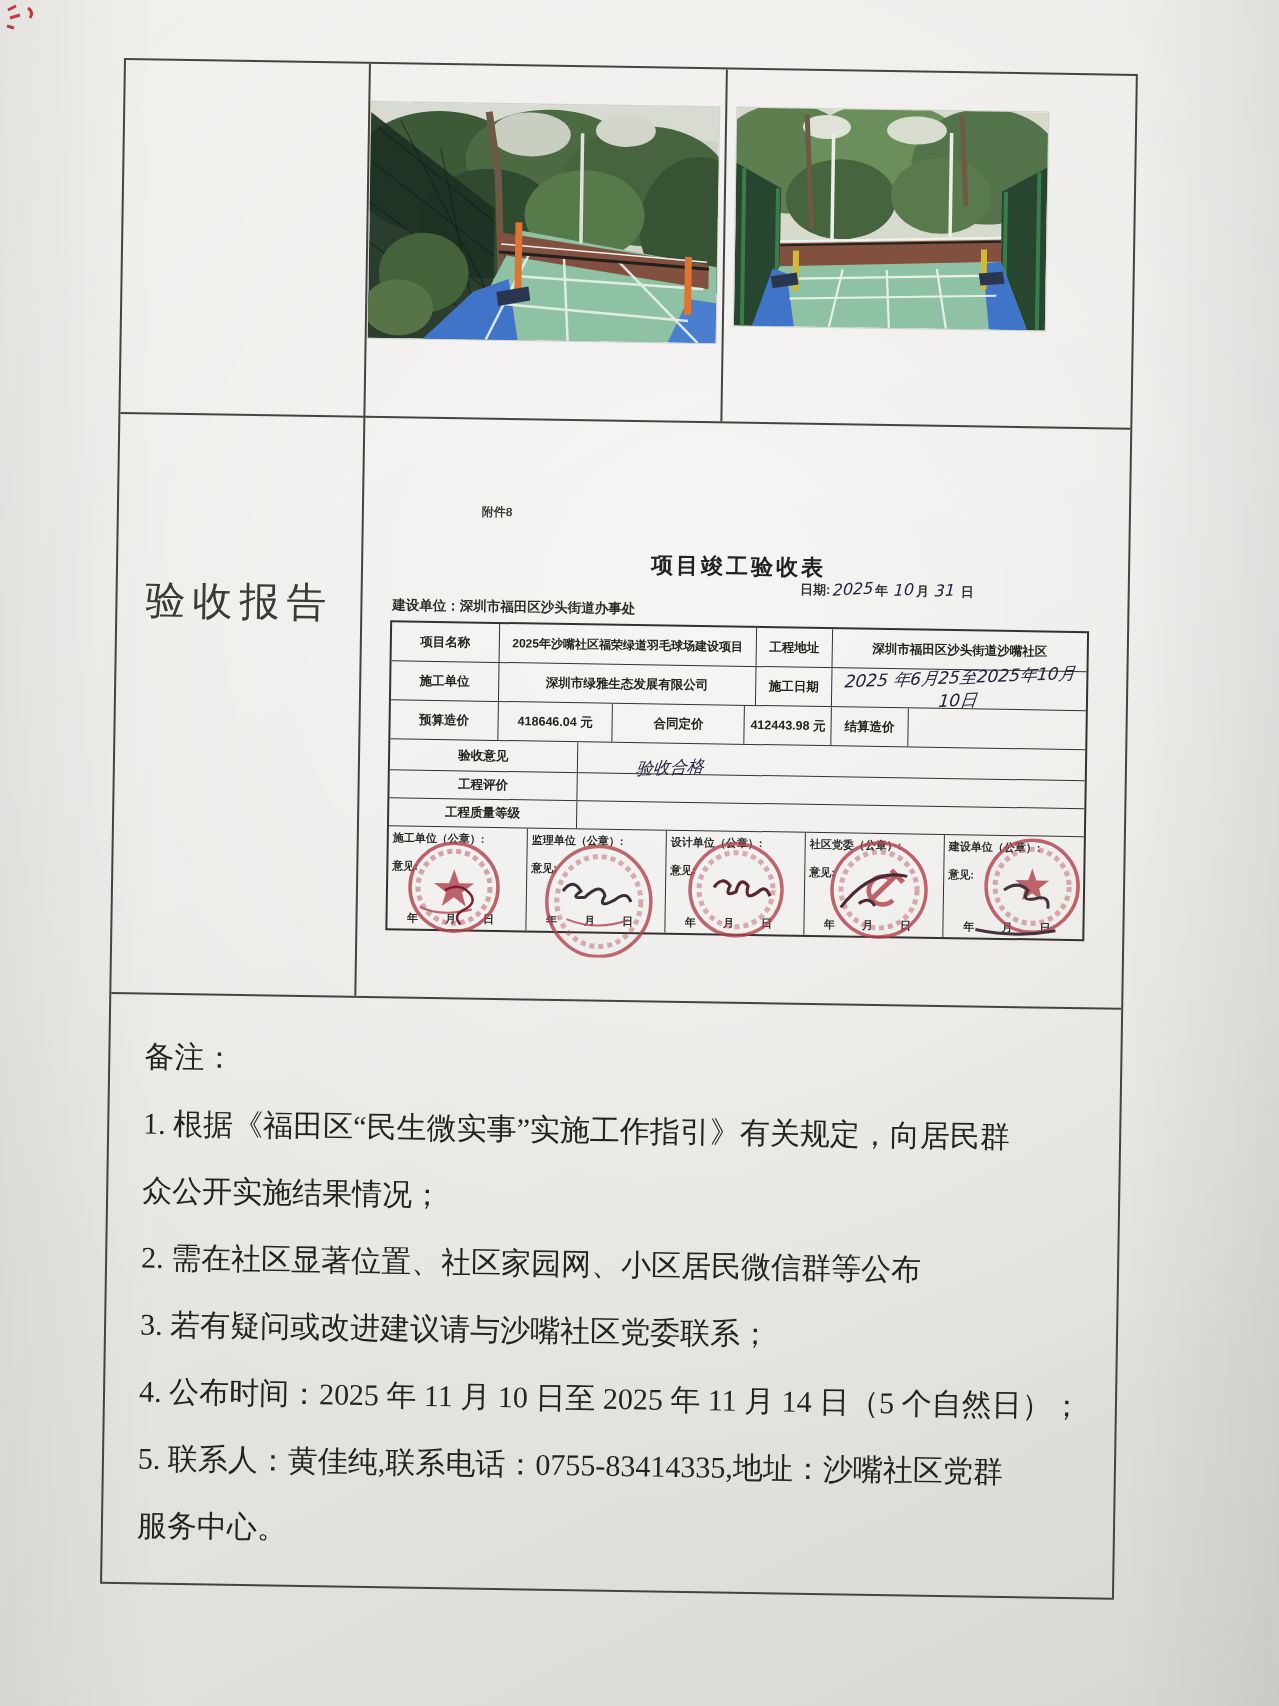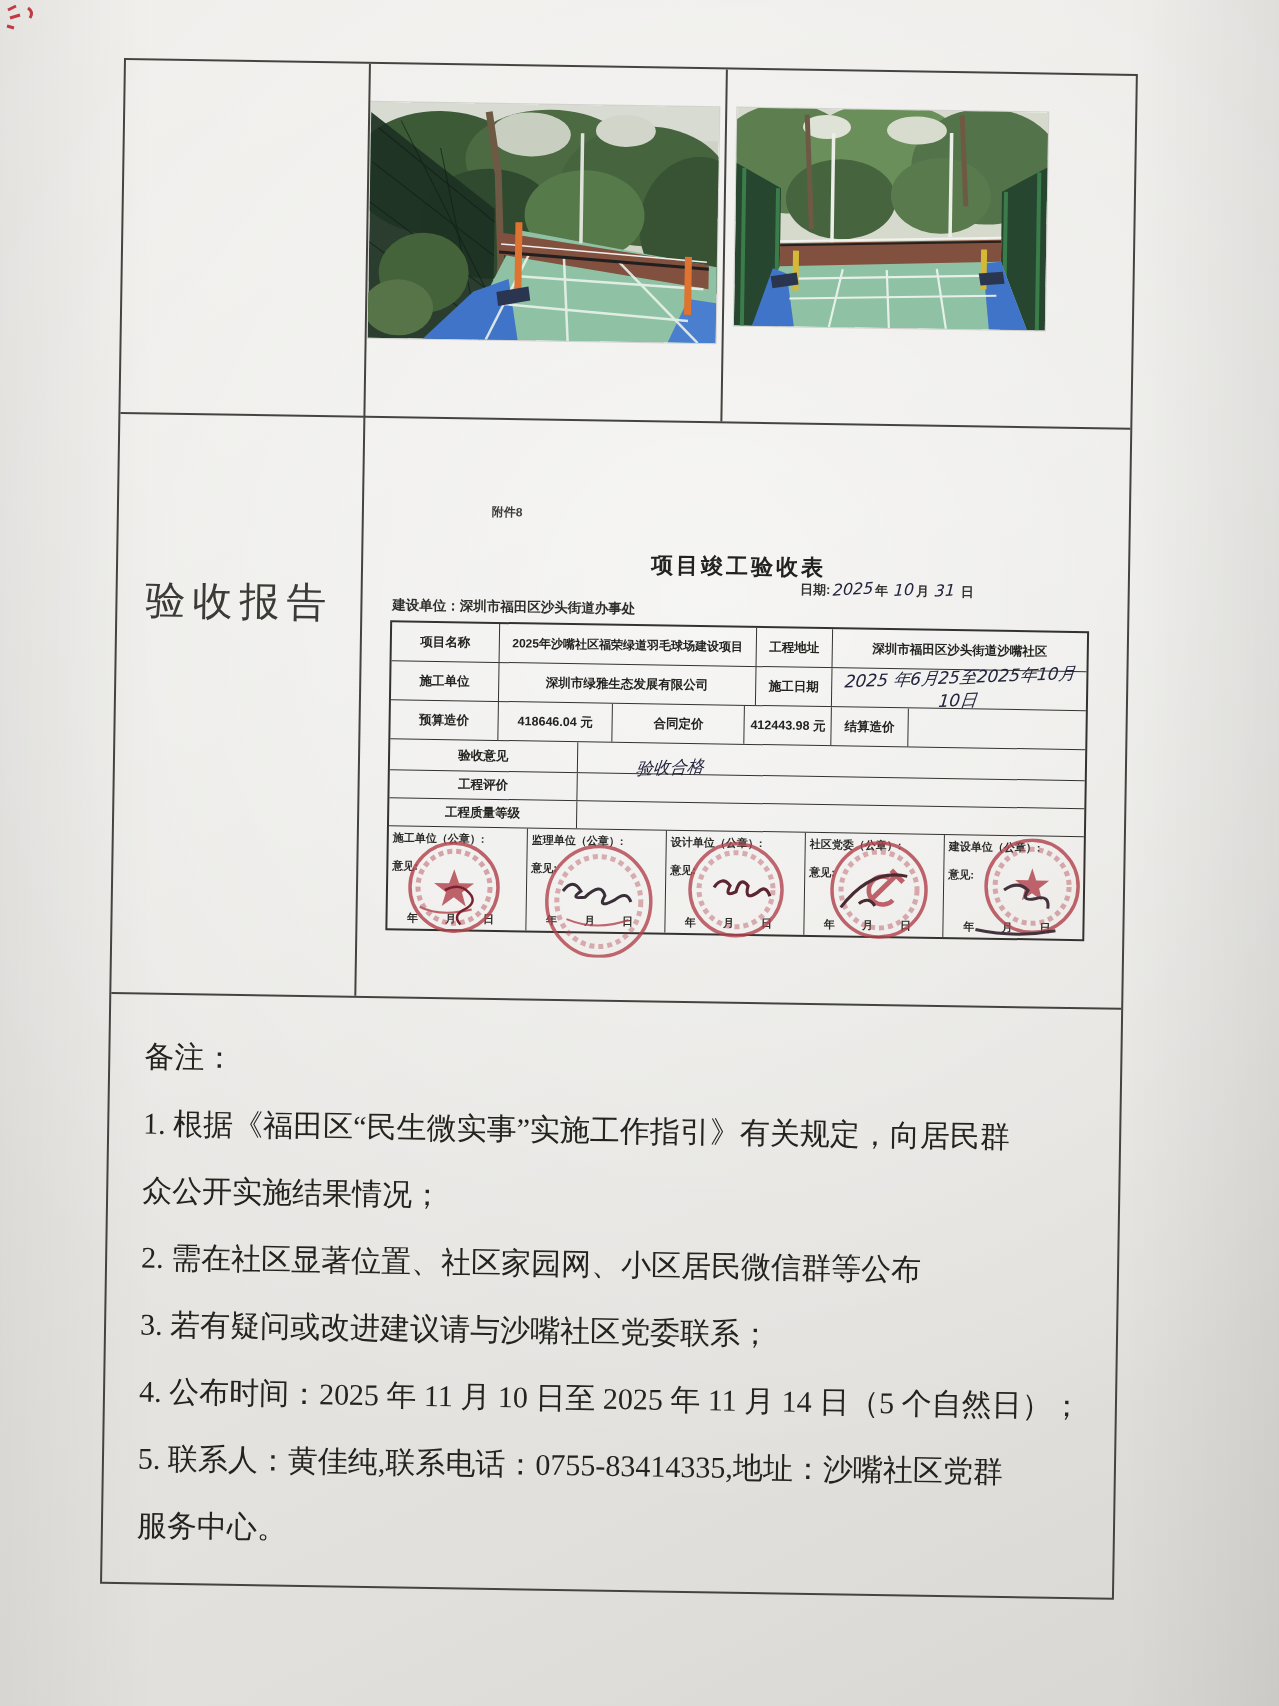--- a/index.html
+++ b/index.html
@@ -18,21 +18,21 @@
   .h2{left:0;top:932px;height:2px;width:100%;}
   
   .photo{position:absolute;overflow:hidden;box-shadow:0 0 0 1px rgba(120,120,115,.25);}
   .photo1{left:246px;top:38px;width:348px;height:236px;}
   .photo2{left:612px;top:38px;width:311px;height:218px;}
   
   .report-label{position:absolute;left:14px;top:512px;width:216px;text-align:center;
     font-family:"Liberation Serif",serif;font-size:40px;letter-spacing:7px;color:#3a3a36;}
   
   .form-doc{position:absolute;left:273px;top:438px;width:695px;font-family:"Liberation Sans",sans-serif;}
-  .attach{position:absolute;left:68px;top:0;font-size:12px;font-weight:bold;color:#3c3c38;padding-left:32px;}
+  .attach{position:absolute;left:58px;top:0;font-size:12px;font-weight:bold;color:#3c3c38;padding-left:32px;}
   .ftitle{position:absolute;left:0;top:44px;width:100%;text-align:center;font-size:22px;font-weight:bold;letter-spacing:3px;color:#222;}
   .dateline{position:absolute;right:112px;top:70px;font-size:13px;font-weight:bold;color:#333;white-space:nowrap;}
   .builderline{position:absolute;left:2px;top:94px;font-size:13.5px;font-weight:bold;color:#2e2e2a;}
   .hand{font-family:"DejaVu Sans",sans-serif;font-style:italic;color:#23233c;font-weight:normal;}
   .dateline .hand{font-size:16px;display:inline-block;transform:rotate(-4deg) skewX(-6deg);margin:0 2px;}
   .ft{position:absolute;left:0;top:118px;width:695px;border:2px solid #33322f;background:rgba(255,255,255,.12);}
   .ftr{display:flex;border-top:1.5px solid #33322f;}
   .ftr:first-child{border-top:none;}
   .ftc{border-right:1.5px solid #33322f;display:flex;align-items:center;justify-content:center;
     font-size:12.5px;box-sizing:border-box;padding:1px 3px;text-align:center;}

